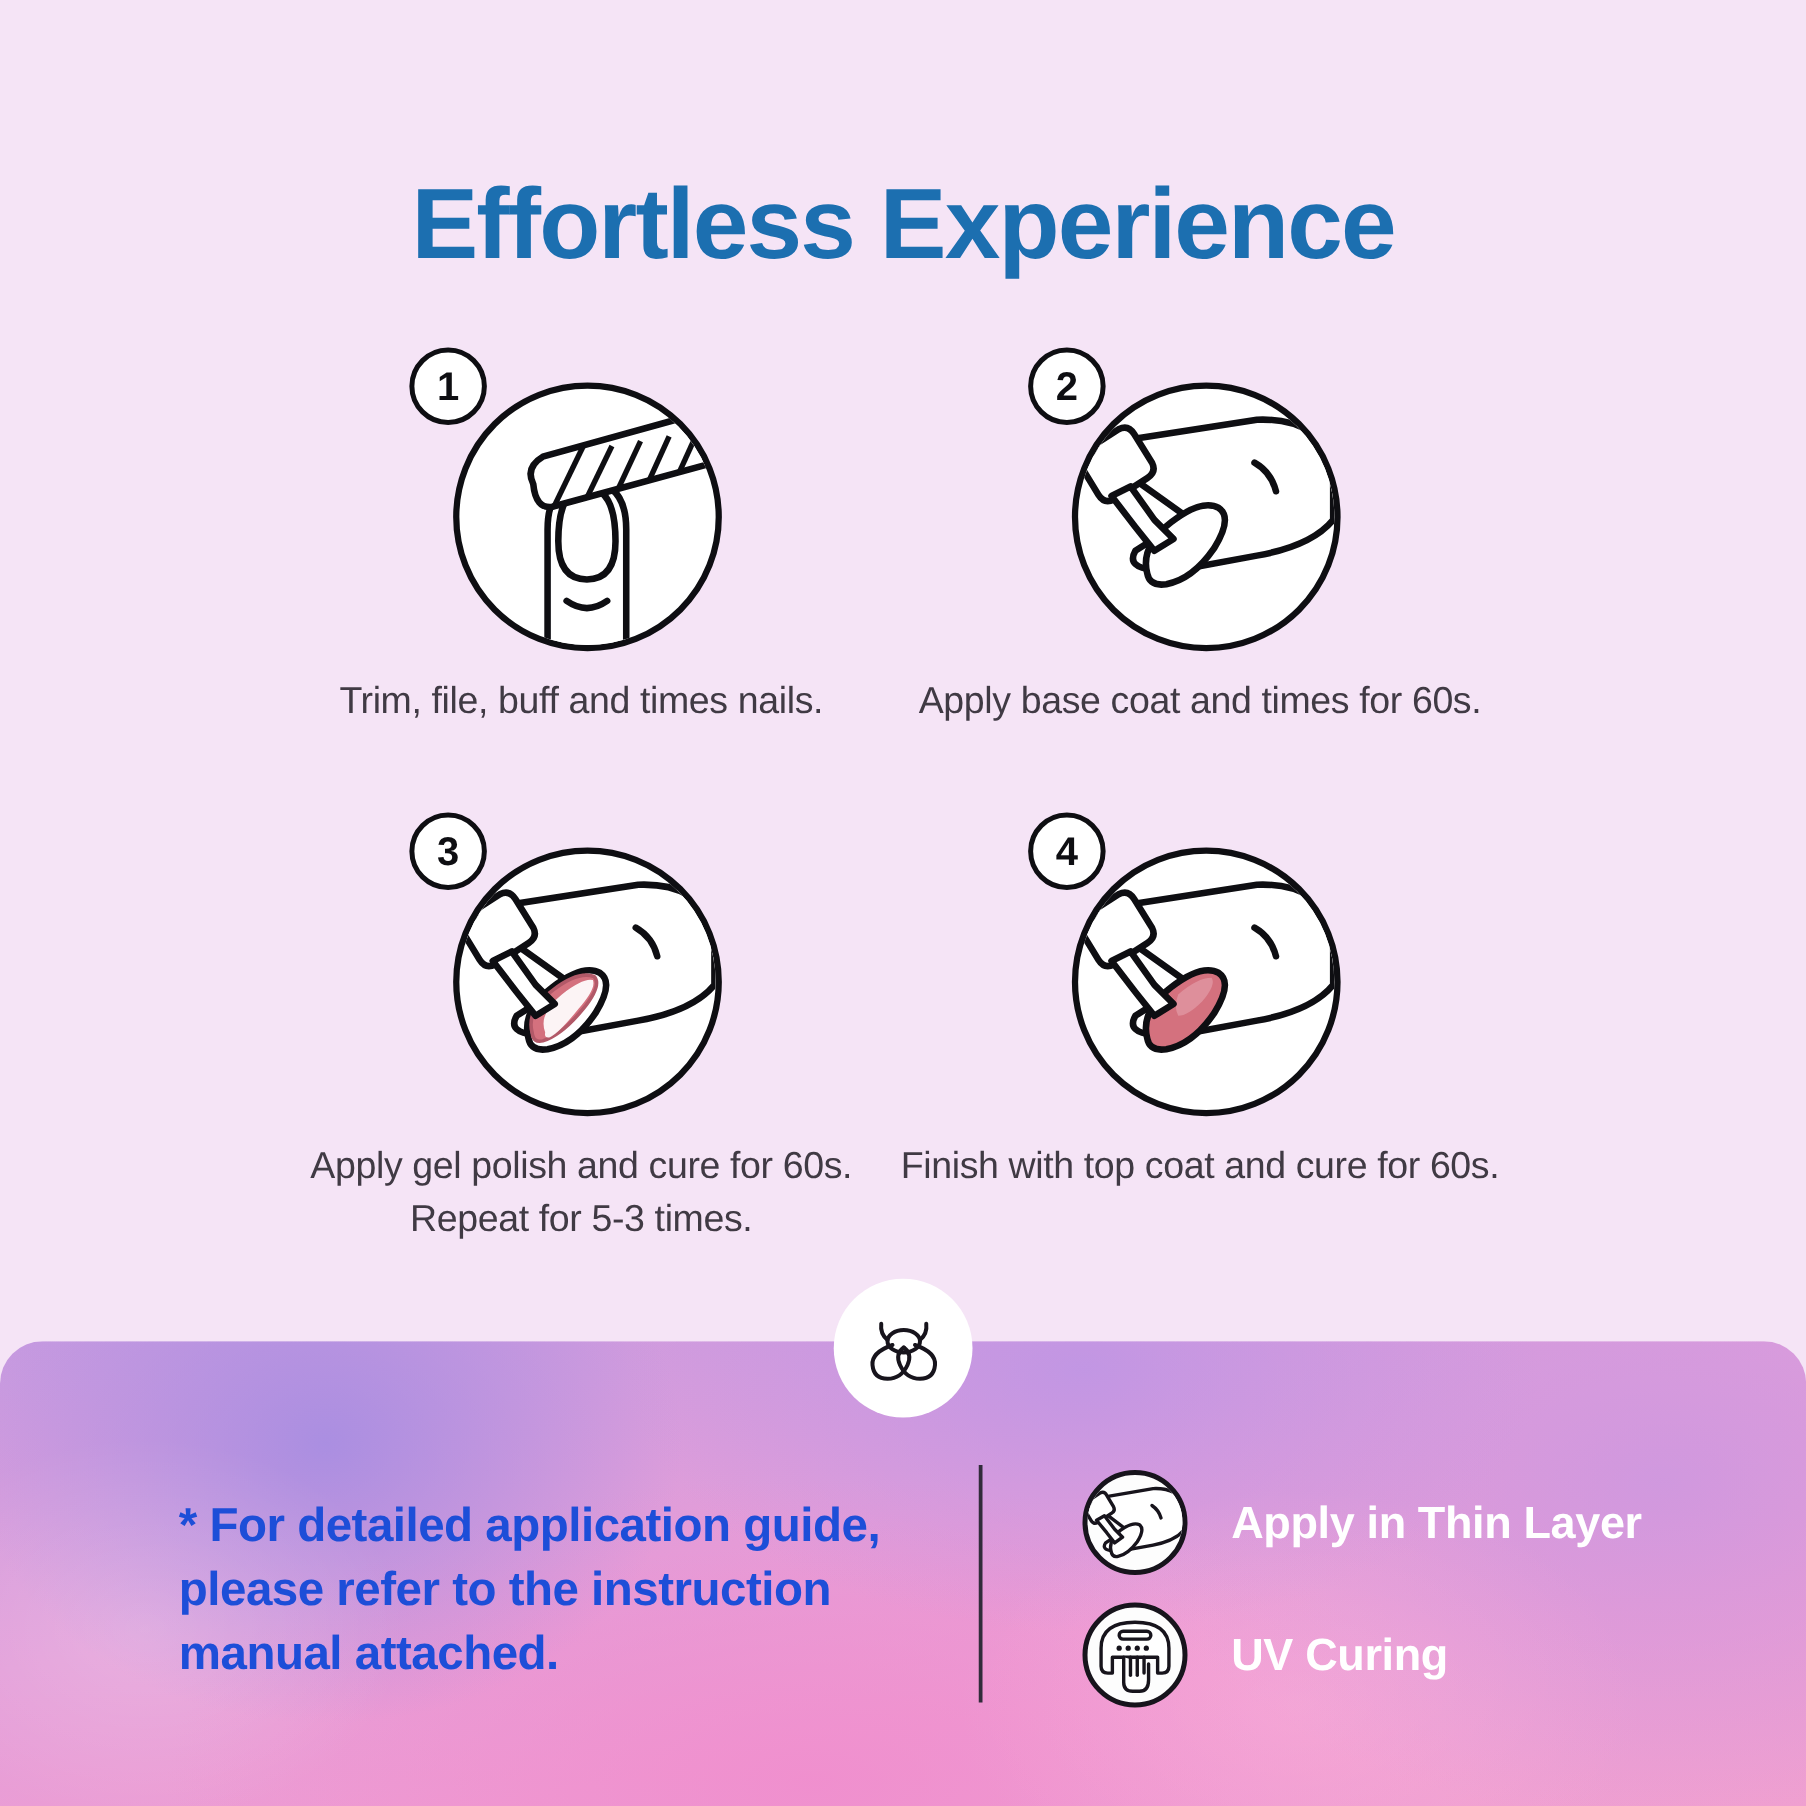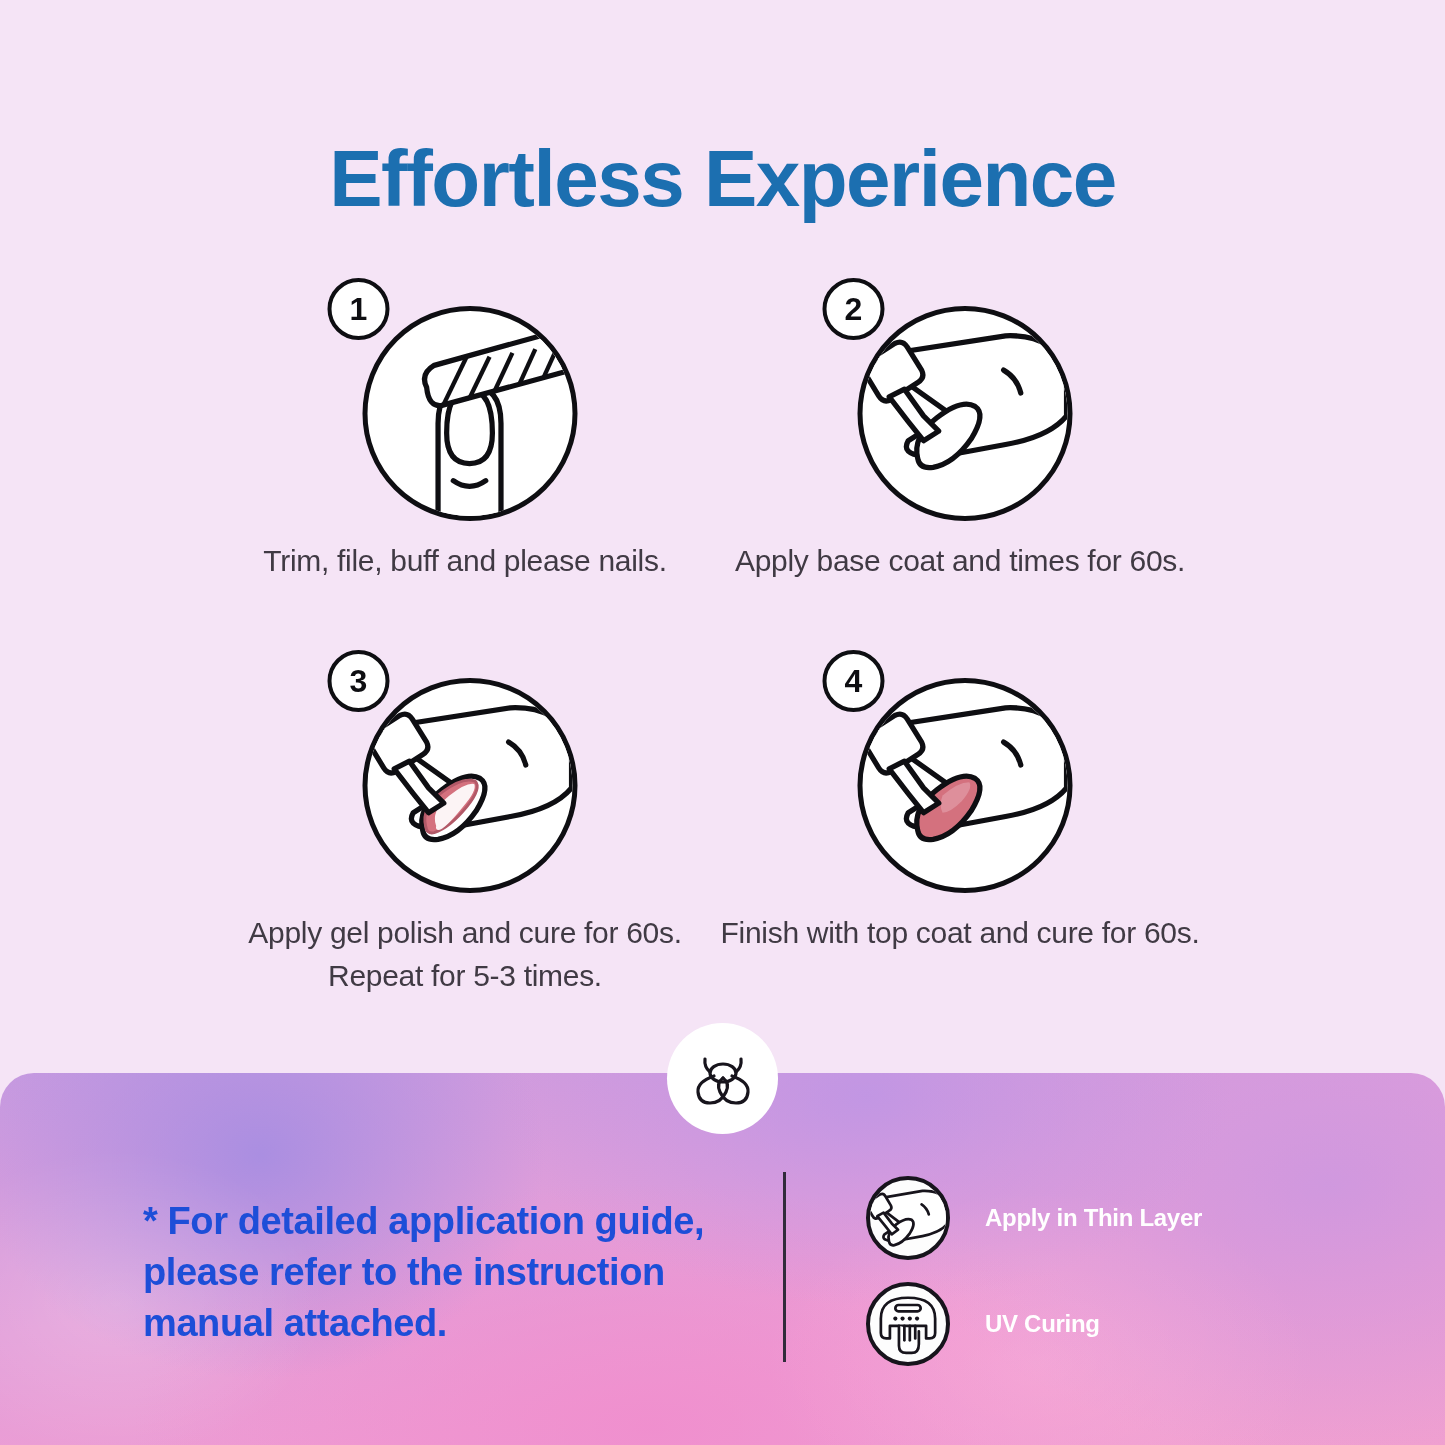--- a/index.html
+++ b/index.html
@@ -134,21 +134,21 @@
     width:84px;height:84px;border-radius:50%;
     background:#fdfdfd;
     border:4px solid #17141c;
     box-sizing:border-box;
     flex:0 0 auto;
     overflow:hidden;
   }
   .feature-icon svg{display:block;width:100%;height:100%;}
   .feature-label{
     margin-left:35px;
-    font-size:24px;
+    font-size:36px;
     font-weight:bold;
     color:#ffffff;
     letter-spacing:-0.3px;
     font-family:"Liberation Sans", sans-serif;
     white-space:nowrap;
   }
 </style>
 </head>
 <body>
 
@@ -184,21 +184,21 @@
                 <line x1="98" y1="110" x2="128" y2="48"></line>
                 <line x1="122" y1="108" x2="152" y2="44"></line>
                 <line x1="146" y1="106" x2="176" y2="40"></line>
                 <line x1="170" y1="102" x2="200" y2="36"></line>
                 <line x1="194" y1="98" x2="224" y2="32"></line>
               </g>
             </g>
           </svg>
         </div>
       </div>
-      <div class="step-caption">Trim, file, buff and please nails.</div>
+      <div class="step-caption">Trim, file, buff and times nails.</div>
     </div>
 
     <div class="step step-1">
       <div class="illus-wrap">
         <div class="step-badge">2</div>
         <div class="illus-circle">
           <svg viewBox="0 0 215 215" xmlns="http://www.w3.org/2000/svg">
             <g fill="#ffffff" stroke="#0e0e12" stroke-width="5.5" stroke-linecap="round" stroke-linejoin="round">
 
               <path d="M8 48 L150 26 Q200 24 214 62 L214 110 Q196 132 150 140 L96 150 L64 152 Q40 150 48 136 L92 108 Z"></path>

